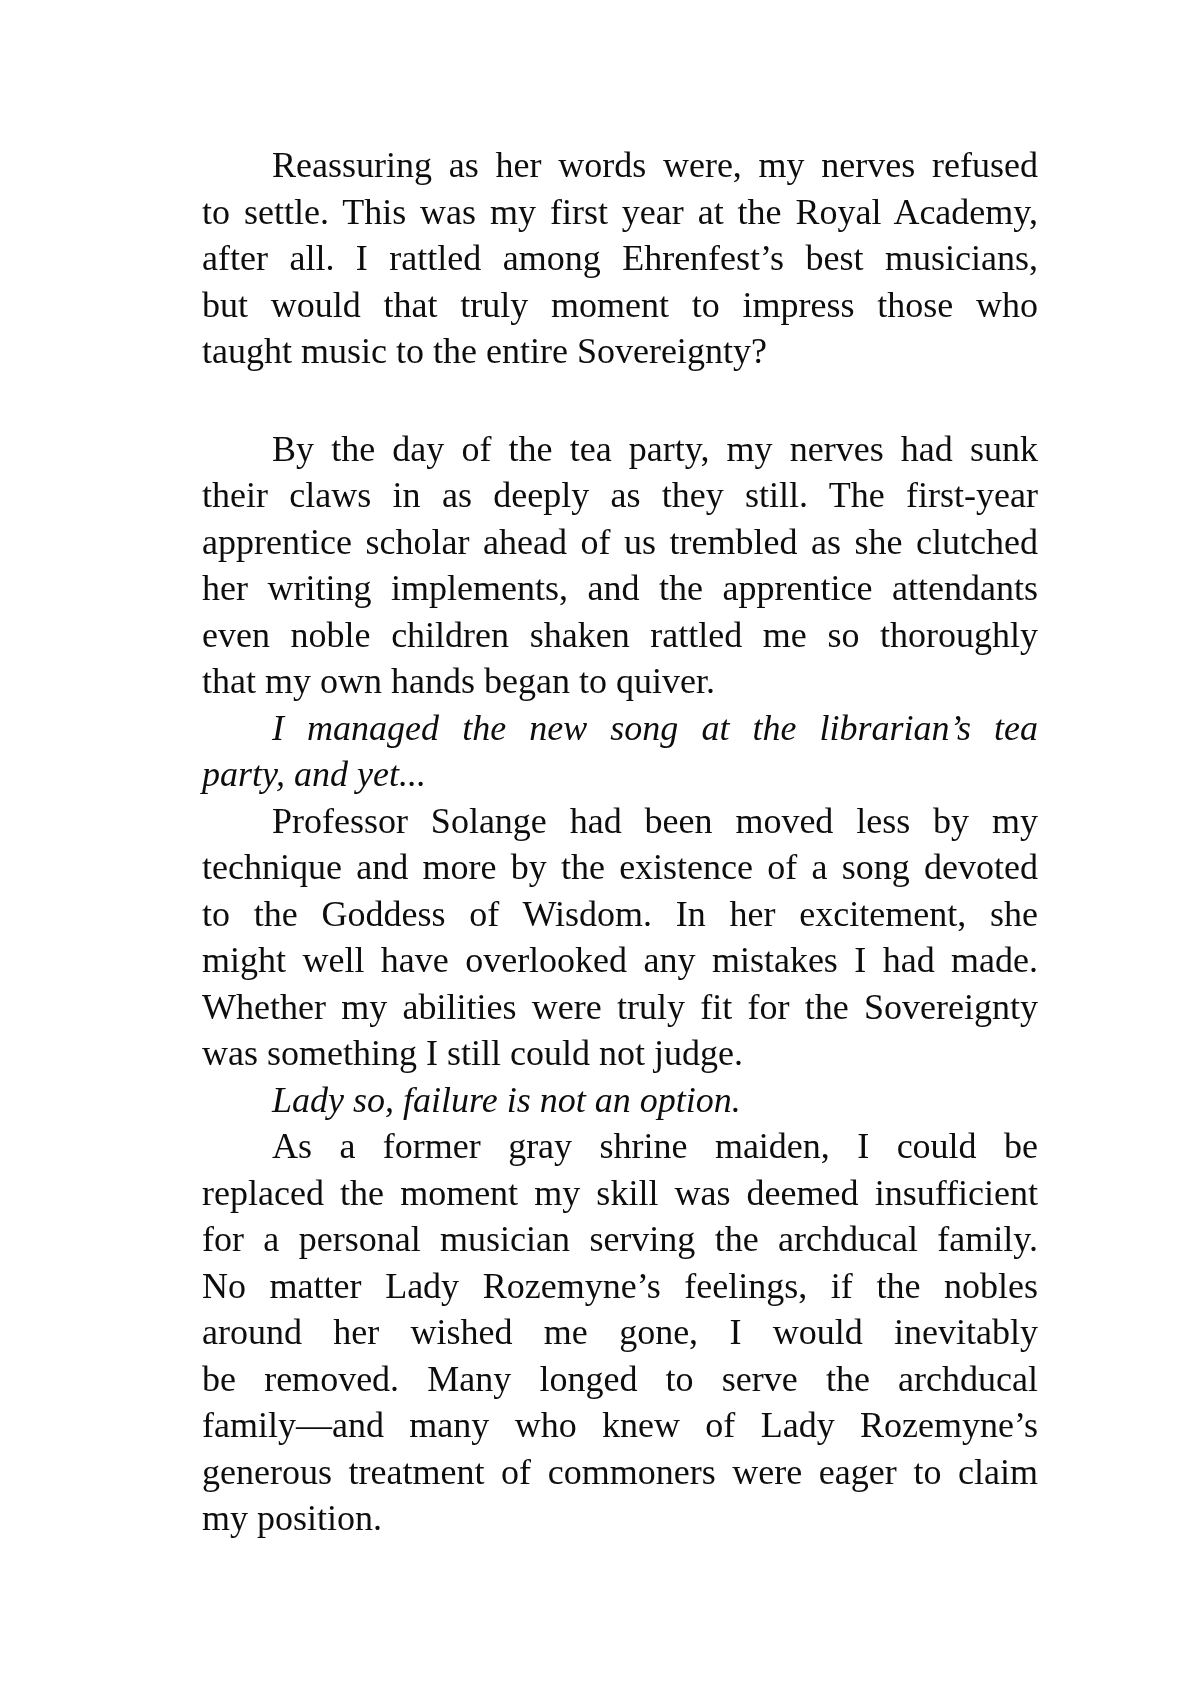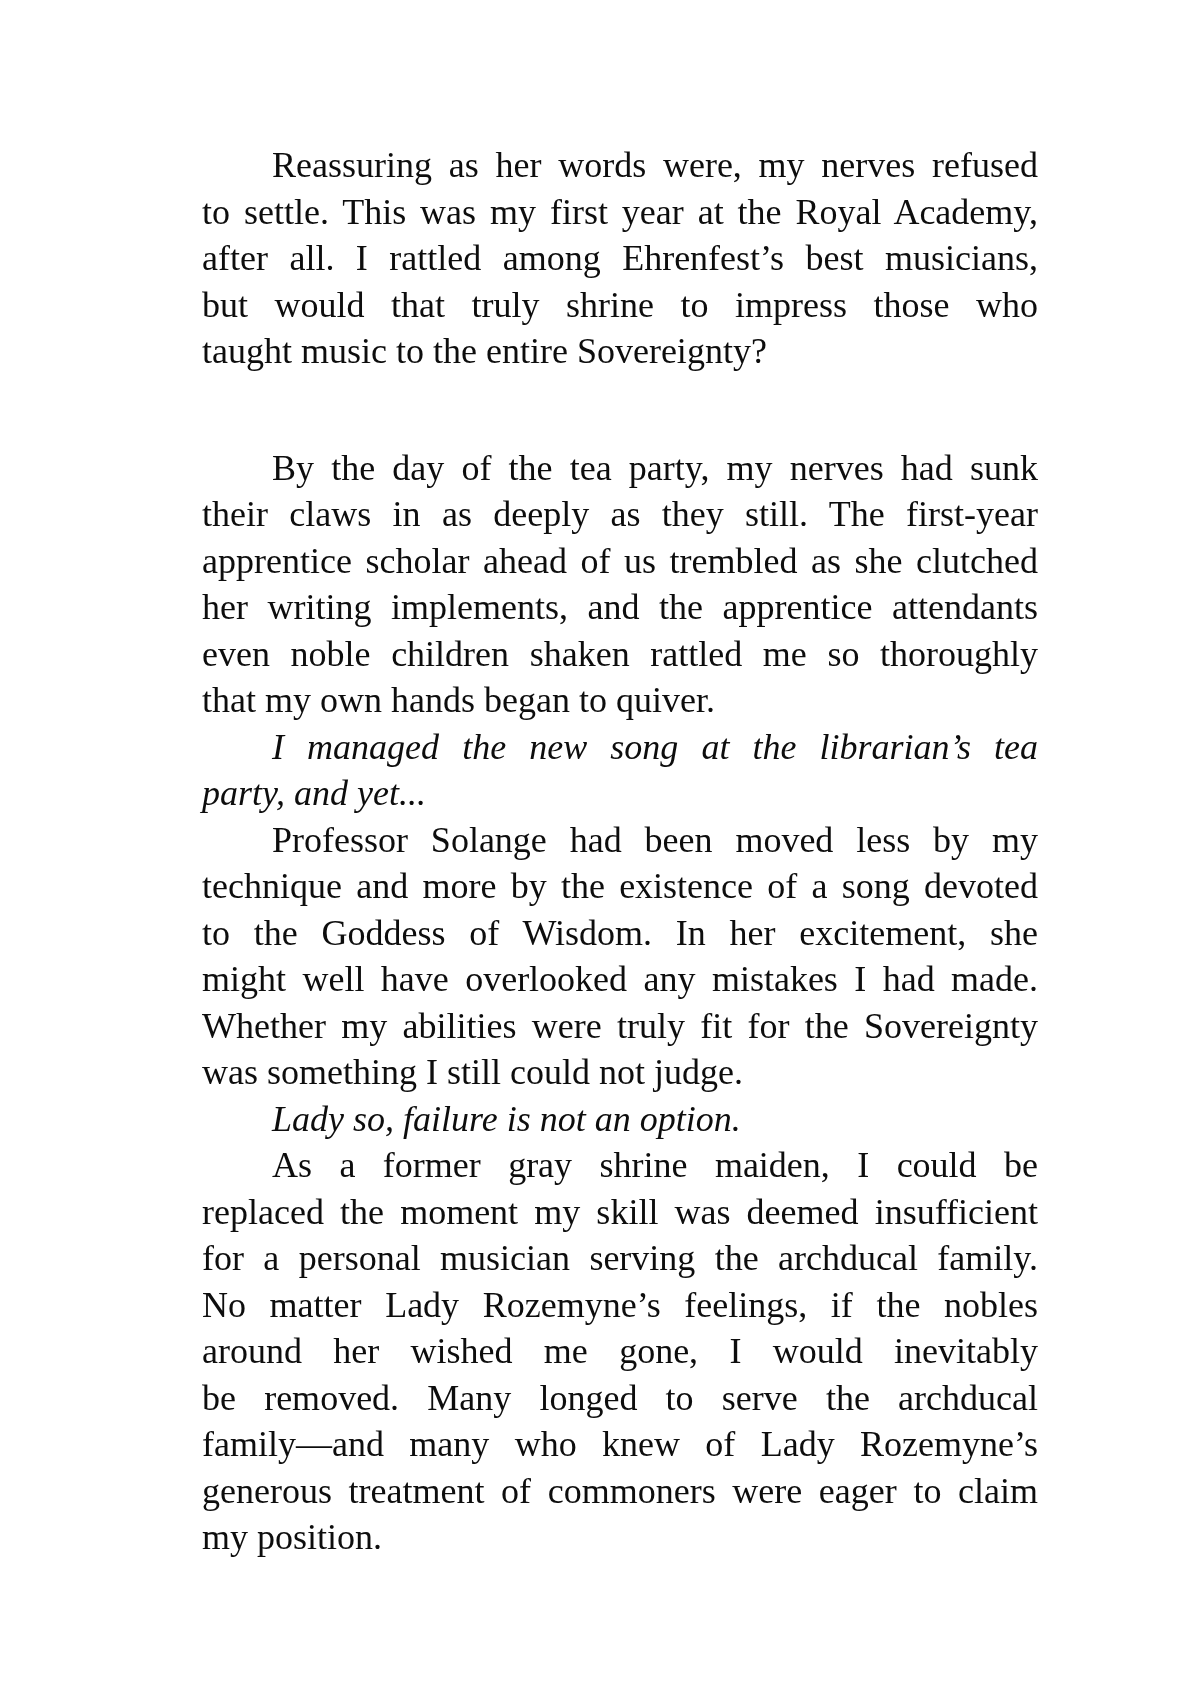--- a/index.html
+++ b/index.html
@@ -26,21 +26,21 @@
     width: 836px;
     font-size: 36px;
     line-height: 46.5px;
     color: #0d0d0d;
     letter-spacing: 0;
   }
   .paragraph {
     margin: 0;
   }
   .paragraph.section-break {
-    margin-top: 70px;
+    margin-top: 51px;
   }
   .paragraph.italic {
     font-style: italic;
   }
   .line {
     text-align: justify;
     text-align-last: justify;
     white-space: normal;
   }
   .line.first {
@@ -52,21 +52,21 @@
 </style>
 </head>
 <body style="background: rgb(255, 255, 255);">
 
 <div class="page">
   <div class="text-column" style="color: rgb(13, 13, 13);">
       <div class="paragraph">
         <div class="line first">Reassuring as her words were, my nerves refused</div>
         <div class="line">to settle. This was my first year at the Royal Academy,</div>
         <div class="line">after all. I rattled among Ehrenfest’s best musicians,</div>
-        <div class="line">but would that truly shrine to impress those who</div>
+        <div class="line">but would that truly moment to impress those who</div>
         <div class="line last">taught music to the entire Sovereignty?</div>
       </div>
       <div class="paragraph section-break">
         <div class="line first">By the day of the tea party, my nerves had sunk</div>
         <div class="line">their claws in as deeply as they still. The first-year</div>
         <div class="line">apprentice scholar ahead of us trembled as she clutched</div>
         <div class="line">her writing implements, and the apprentice attendants</div>
         <div class="line">even noble children shaken rattled me so thoroughly</div>
         <div class="line last">that my own hands began to quiver.</div>
       </div>

